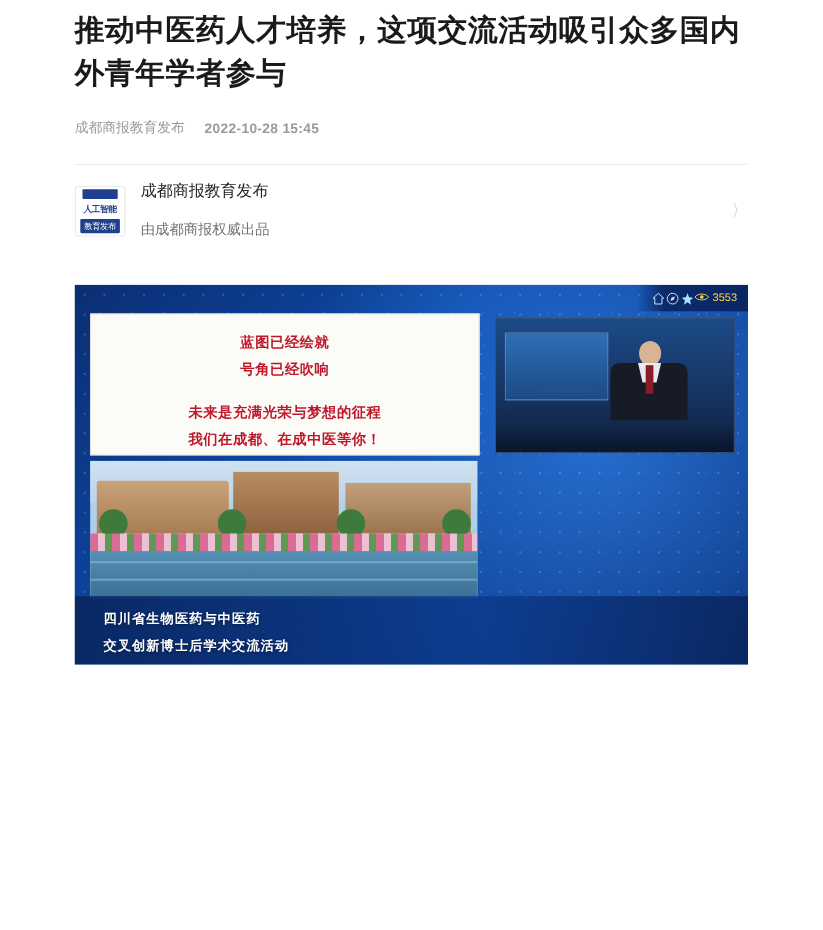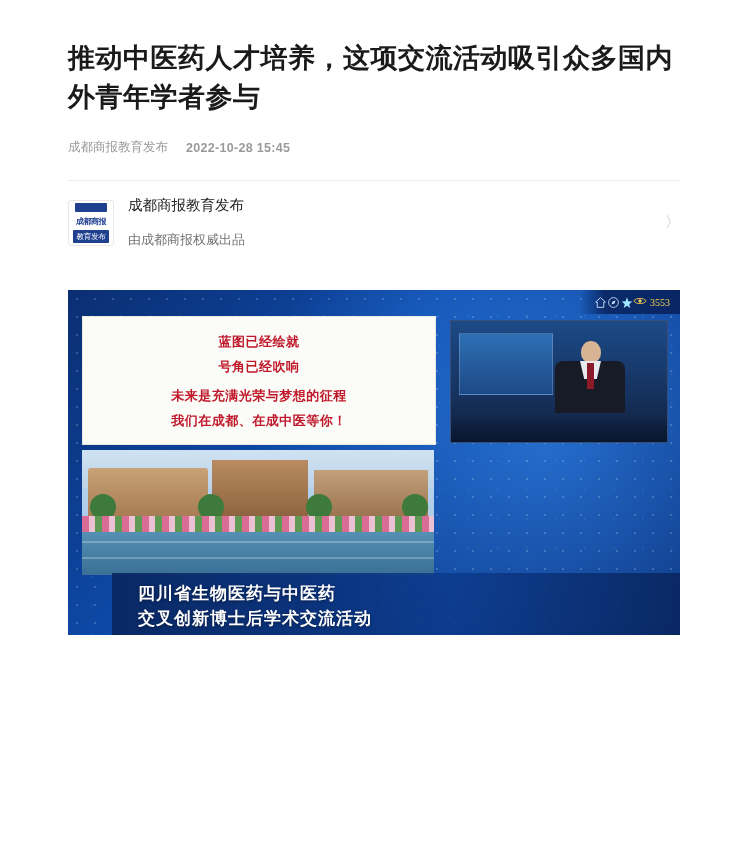--- a/index.html
+++ b/index.html
@@ -23,21 +23,21 @@
   .content {
     padding: 0 68px;
     box-sizing: border-box;
   }
   .article-title {
     font-size: 27px;
     line-height: 39px;
     font-weight: bold;
     color: #1a1a1a;
     letter-spacing: 0.5px;
-    padding-top: 39px;
+    padding-top: 8px;
     margin: 0;
   }
   .meta-row {
     margin-top: 22px;
     font-size: 12.5px;
     color: #9a9a9a;
     display: flex;
     align-items: center;
   }
   .meta-source {
@@ -165,21 +165,20 @@
     position: absolute;
     top: 0;
     right: 0;
     height: 24px;
     display: flex;
     align-items: center;
     padding: 0 10px 0 14px;
     background: linear-gradient(90deg, rgba(10,40,100,0) 0%, rgba(8,34,92,0.85) 25%, rgba(8,34,92,0.9) 100%);
     color: #cfe4ff;
     font-size: 10px;
-    font-family: Liberation Serif, serif;
   }
   .fig-toolbar .ic {
     width: 13px;
     height: 13px;
     display: inline-block;
     position: relative;
   }
   .fig-toolbar svg { display: block; }
   .view-count {
     display: flex;
@@ -199,21 +198,21 @@
   }
   .slogan {
     color: #c0182b;
     font-weight: bold;
     text-align: center;
     font-size: 13px;
     line-height: 25px;
     padding-top: 12px;
     letter-spacing: 0.5px;
   }
-  .slogan div:nth-child(3) { margin-top: 4px; }
+  .slogan div:nth-child(3) { margin-top: 14px; }
   .photo {
     position: absolute;
     left: 14px;
     top: 160px;
     width: 352px;
     height: 125px;
     overflow: hidden;
     background: linear-gradient(#bcd7ee, #9ec4e6);
   }
   .photo .sky {
@@ -306,46 +305,45 @@
   .vi-caption .nm { margin-left: 10px; }
   .fig-banner {
     position: absolute;
     left: 0; right: 0; bottom: 0;
     height: 62px;
     background: linear-gradient(90deg, rgba(9,38,95,0.92) 0%, rgba(12,58,140,0.85) 60%, rgba(9,38,95,0.9) 100%);
     color: #ffffff;
     padding: 8px 0 0 26px;
     box-sizing: border-box;
     font-weight: bold;
-    font-size: 17px;
+    font-size: 12px;
     line-height: 25px;
     letter-spacing: 1px;
     text-shadow: 0 1px 3px rgba(0,0,0,0.45);
-    margin-left: 44px;
   }
 </style>
 </head>
 <body>
 
 <div class="page">
   <div class="content">
 
     <h1 class="article-title">推动中医药人才培养，这项交流活动吸引众多国内外青年学者参与</h1>
 
     <div class="meta-row">
       <span class="meta-source">成都商报教育发布</span>
       <span class="meta-time">2022-10-28 15:45</span>
     </div>
 
     <div class="divider"></div>
 
     <div class="account-card">
       <div class="account-logo">
         <div class="lg-top"></div>
-        <div class="lg-mid">成都商报</div>
+        <div class="lg-mid">人工智能</div>
         <div class="lg-bot">教育发布</div>
       </div>
       <div class="account-text">
         <div class="account-name">成都商报教育发布</div>
         <div class="account-sub">由成都商报权威出品</div>
       </div>
       <div class="account-arrow">〉</div>
     </div>
 
 

